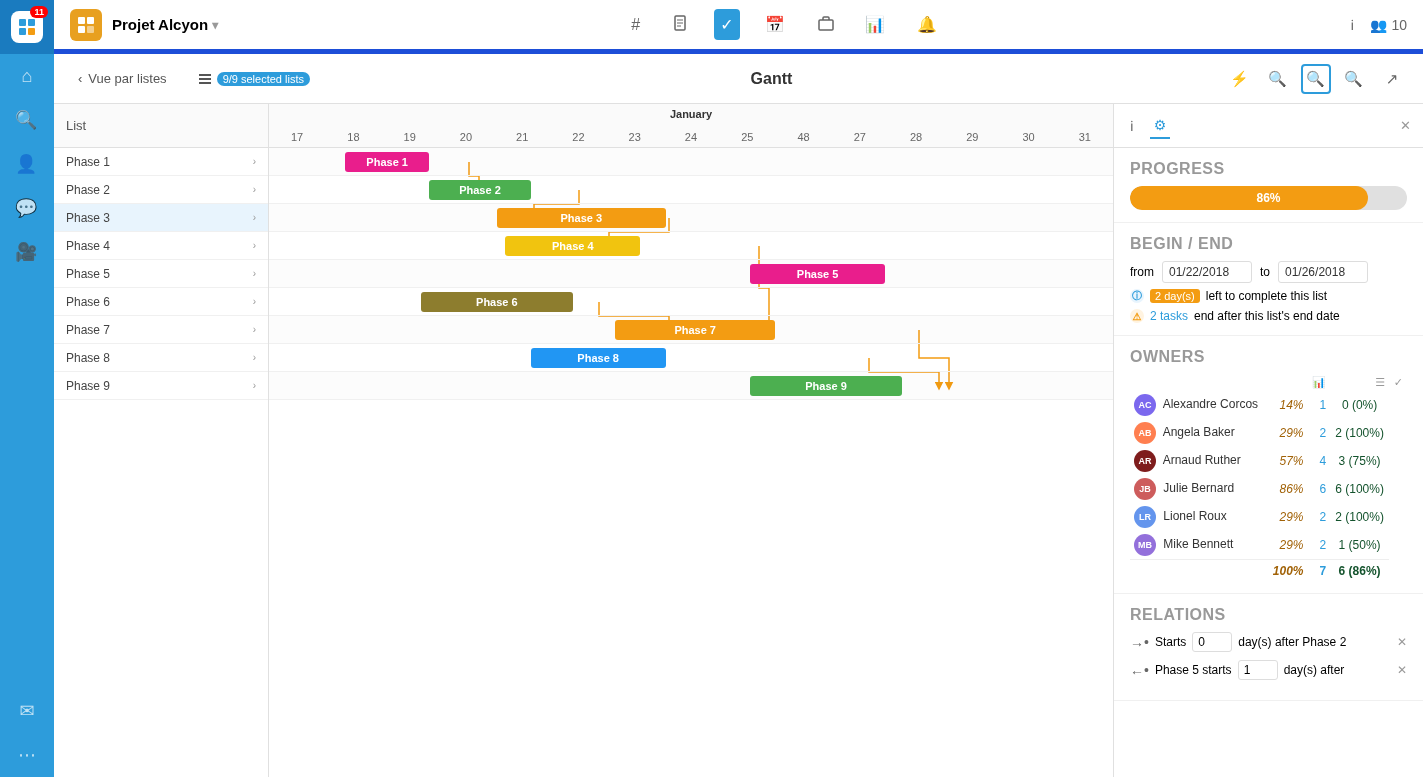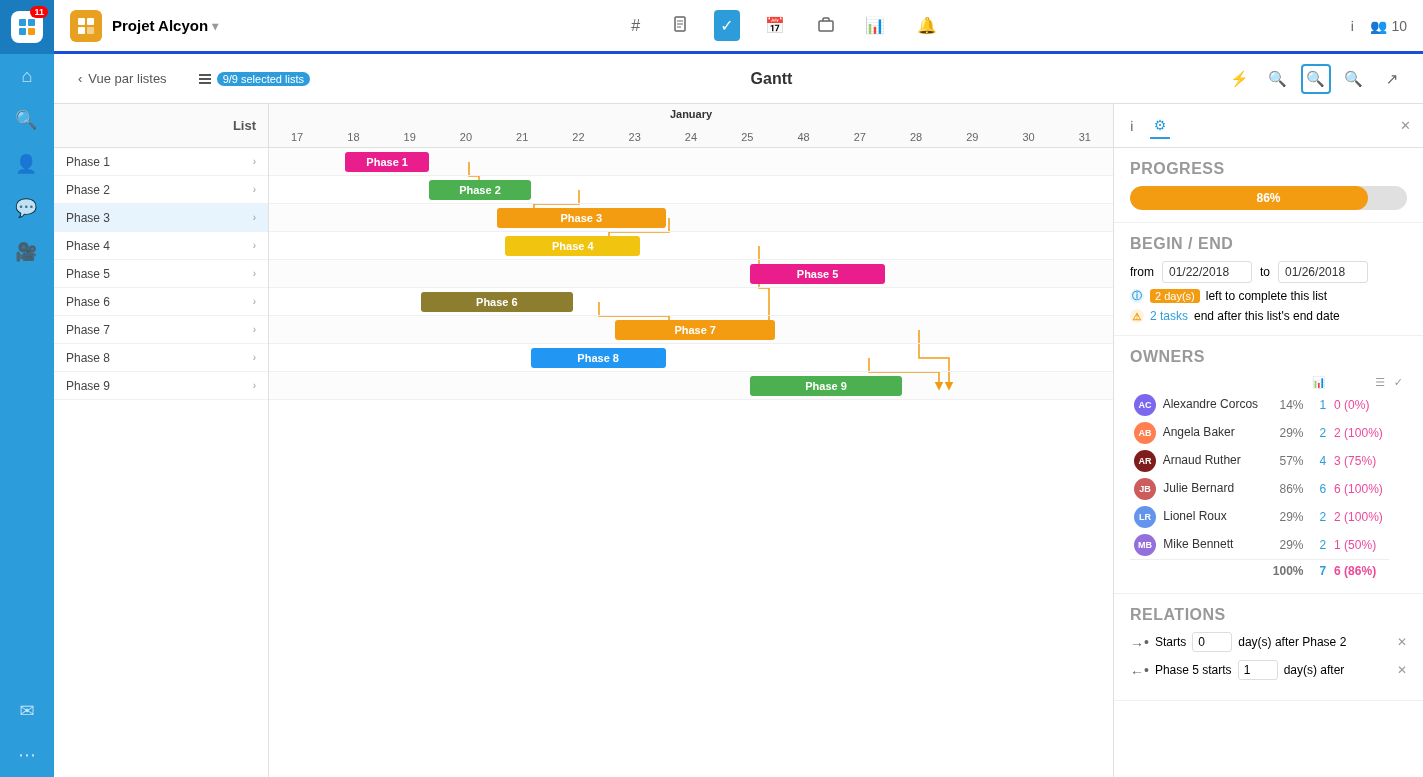--- a/index.html
+++ b/index.html
@@ -65,21 +65,21 @@
       flex: 1;
       display: flex;
       flex-direction: column;
       overflow: hidden;
     }
 
     
     .top-header {
       height: 54px;
       background: white;
-      border-bottom: 3px solid #1d4ed8;
+      border-bottom: 5px solid #1d4ed8;
       display: flex;
       align-items: center;
       padding: 0 16px;
       gap: 16px;
     }
     .project-title {
       font-weight: 600;
       font-size: 15px;
       display: flex;
       align-items: center;
@@ -198,24 +198,23 @@
       display: flex;
       flex-direction: column;
       overflow: hidden;
     }
     .list-header {
       height: 44px;
       border-bottom: 1px solid #e0e0e0;
       display: flex;
       align-items: center;
       padding: 0 12px;
-      font-weight: 700;
+      font-weight: 400;
       color: #555;
       background: #fafafa;
-      justify-content: flex-end;
     }
     .list-item {
       height: 28px;
       display: flex;
       align-items: center;
       padding: 0 12px;
       border-bottom: 1px solid #f0f0f0;
       cursor: pointer;
       font-size: 12px;
       color: #444;
@@ -409,23 +408,23 @@
       padding: 1px 5px;
       font-size: 11px;
     }
     .tasks-link { color: #2d9cdb; cursor: pointer; text-align: center; }
 
     
     .owners-table { width: 100%; border-collapse: collapse; font-size: 12px; }
     .owners-table th { color: #999; font-weight: normal; text-align: right; padding: 2px 4px; font-size: 11px; }
     .owners-table td { padding: 3px 4px; vertical-align: middle; }
     .owner-name { color: #333; }
-    .owner-pct { color: #737373; text-align: right; }
+    .owner-pct { color: #a16207; text-align: right; font-style: italic; }
     .owner-tasks { color: #2d9cdb; text-align: right; }
-    .owner-done { color: #ec4899; text-align: left; }
+    .owner-done { color: #14532d; text-align: center; }
     .totals-row td { border-top: 1px solid #eee; font-weight: 600; padding-top: 4px; }
 
     
     .relation-row {
       display: flex;
       align-items: center;
       gap: 6px;
       font-size: 12px;
       margin-bottom: 8px;
     }

